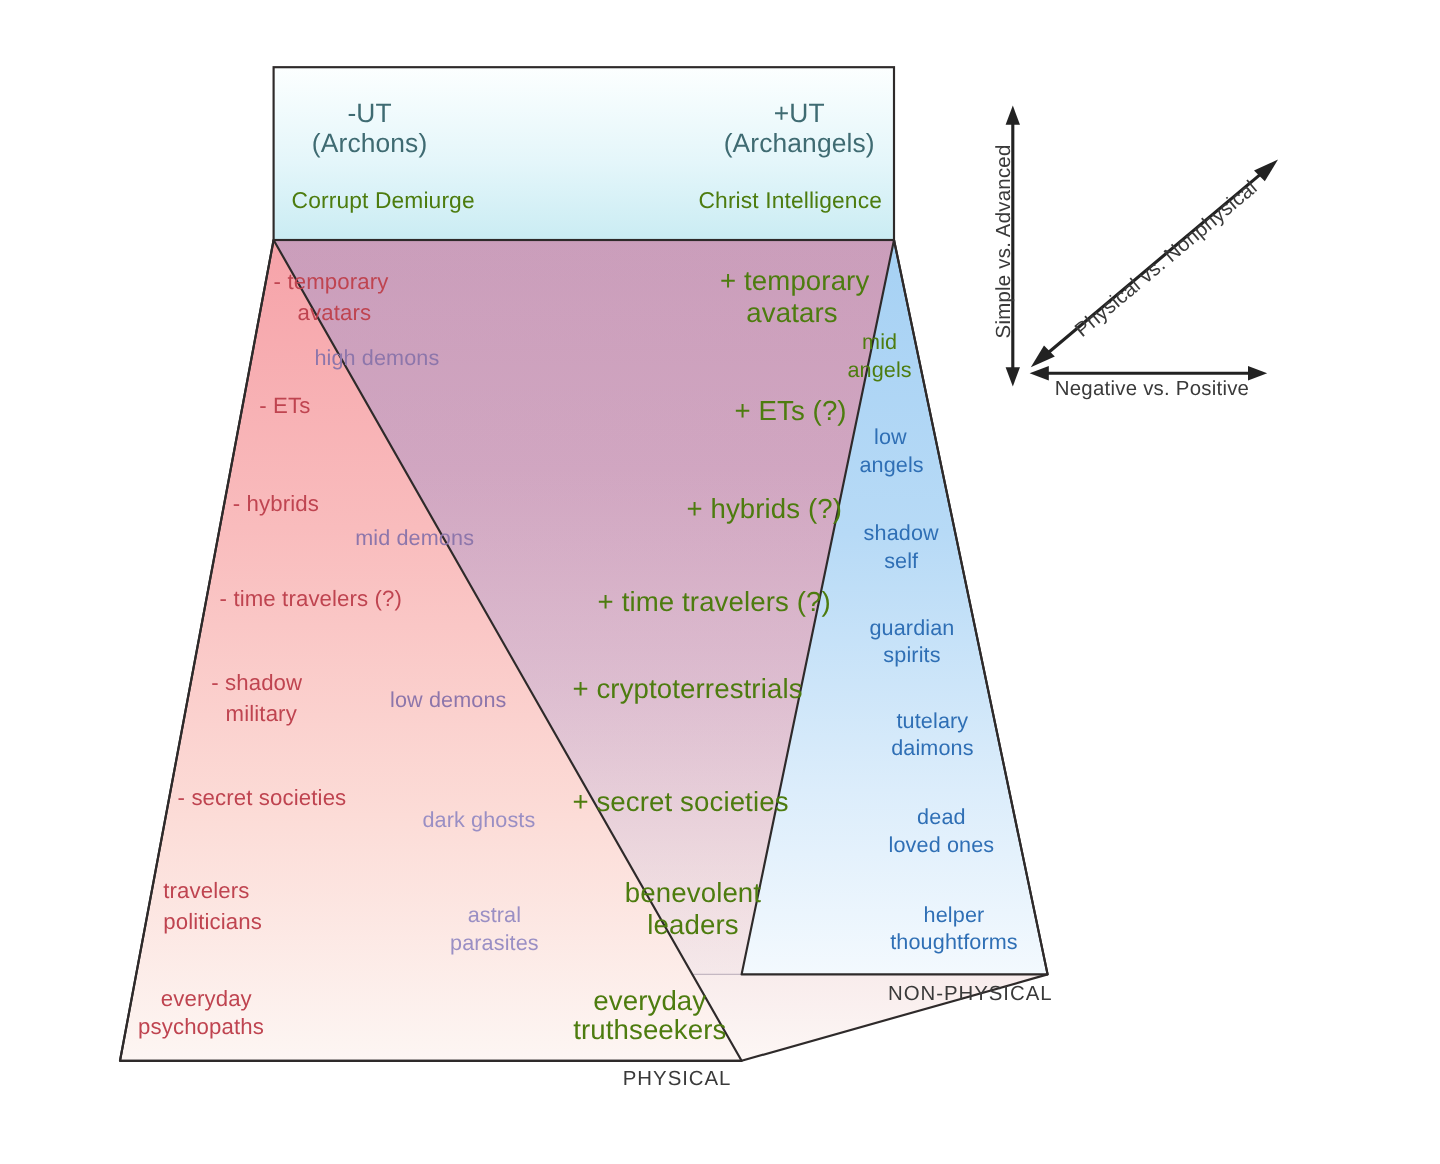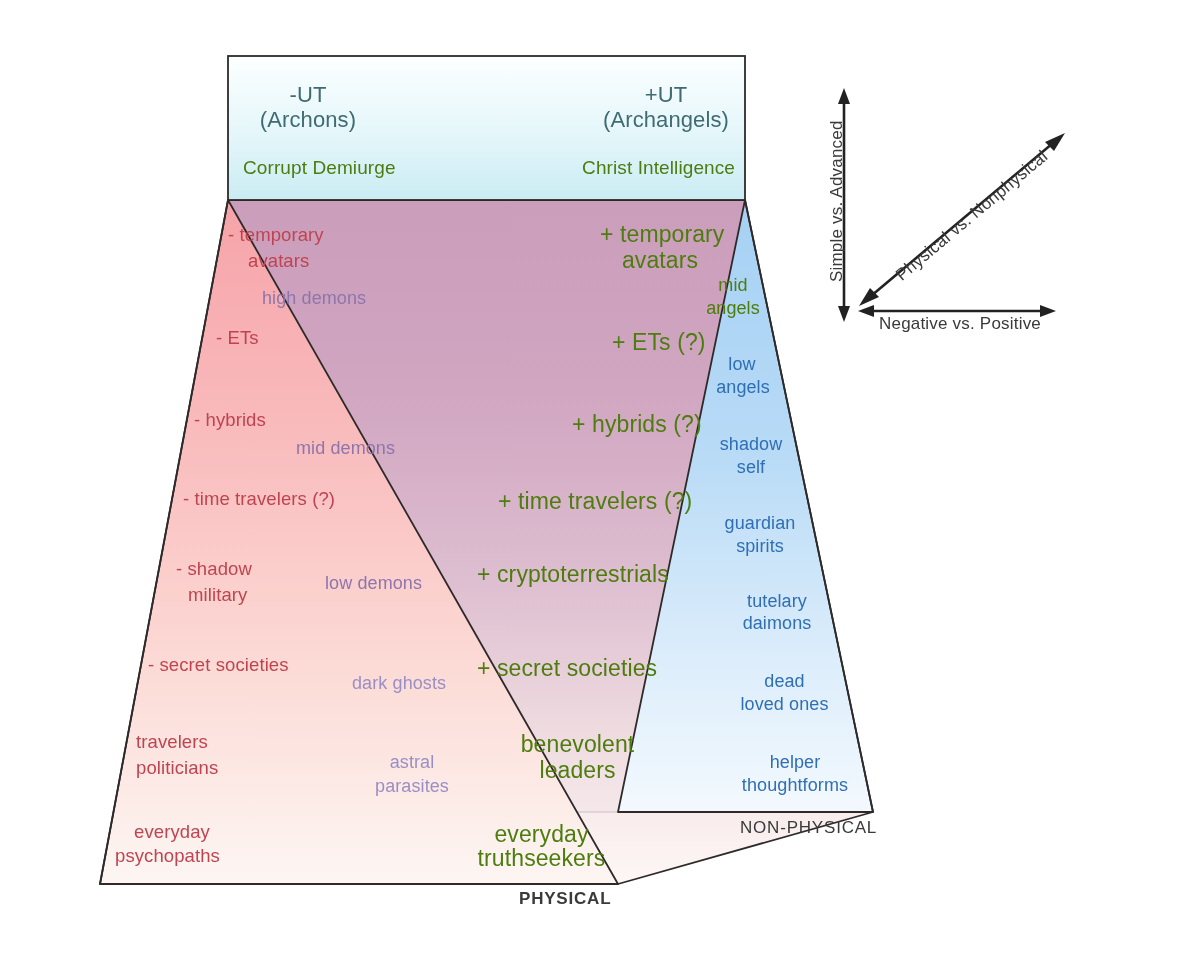--- a/index.html
+++ b/index.html
@@ -218,21 +218,21 @@
 
   <div class="lbl blue ctr" style="left:722px; top:591px; width:110px;">tutelary</div>
   <div class="lbl blue ctr" style="left:722px; top:613px; width:110px;">daimons</div>
 
   <div class="lbl blue ctr" style="left:727px; top:671px; width:115px;">dead</div>
   <div class="lbl blue ctr" style="left:727px; top:694px; width:115px;">loved ones</div>
 
   <div class="lbl blue ctr" style="left:722px; top:752px; width:146px;">helper</div>
   <div class="lbl blue ctr" style="left:722px; top:775px; width:146px;">thoughtforms</div>
 
-  <div class="lbl base-cap" style="left:519px; top:889px;font-weight:bold;">PHYSICAL</div>
+  <div class="lbl base-cap" style="left:519px; top:889px;">PHYSICAL</div>
   <div class="lbl base-cap" style="left:740px; top:818px;">NON-PHYSICAL</div>
 
   <div class="lbl axis-cap" style="left:757px; top:192px; width:160px; text-align:center;
               transform: rotate(-90deg); transform-origin: center center;">Simple vs. Advanced</div>
 
   <div class="lbl axis-cap" style="left:872px; top:206px; width:200px; text-align:center;
               transform: rotate(-40deg); transform-origin: center center;">Physical vs. Nonphysical</div>
 
   <div class="lbl axis-cap ctr" style="left:860px; top:314px; width:200px;">Negative vs. Positive</div>
 

